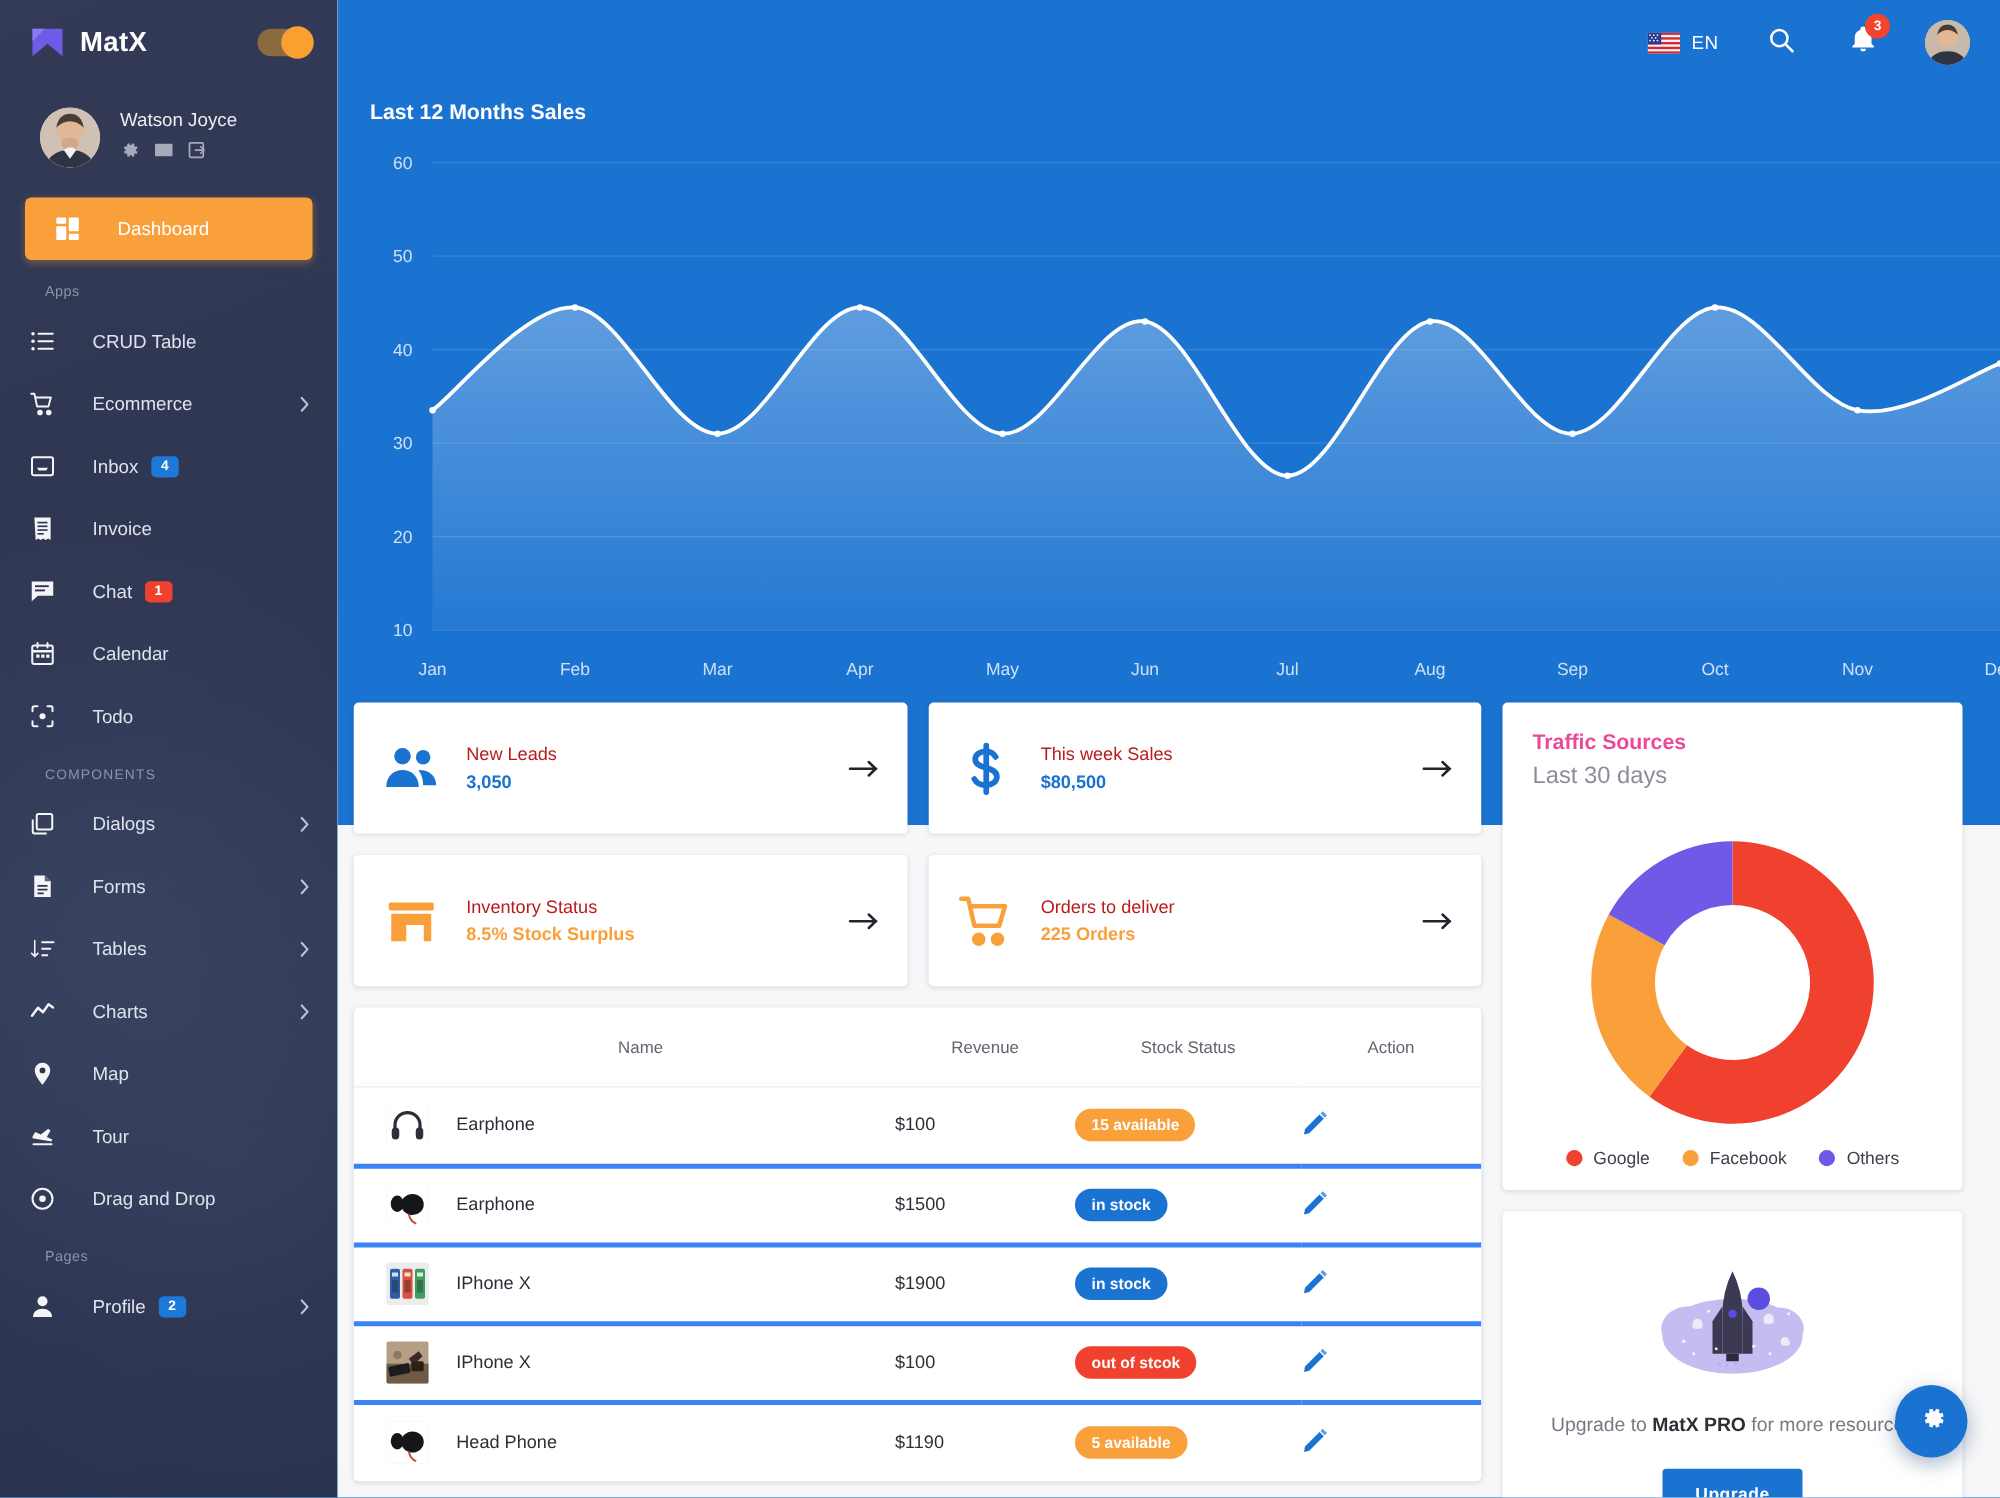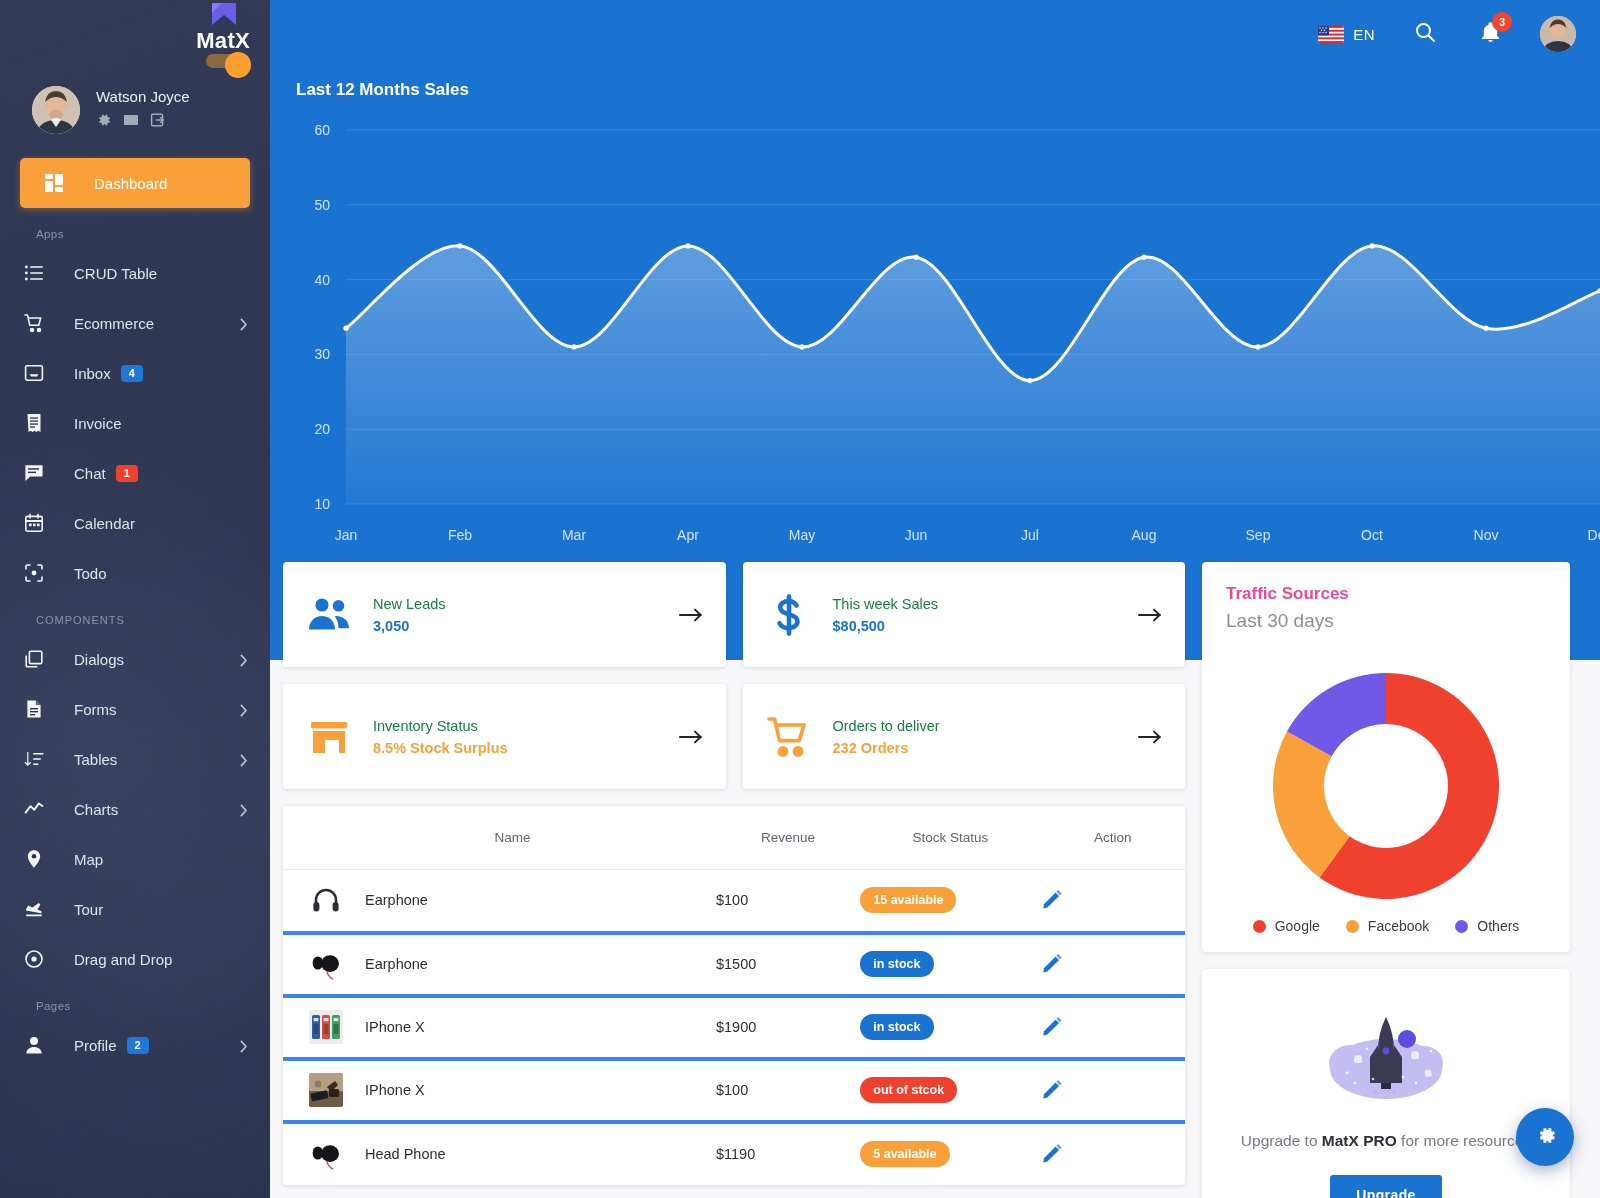--- a/index.html
+++ b/index.html
@@ -22,23 +22,22 @@
     position: absolute; inset: 0;
     background:
       radial-gradient(circle at 35% 62%, rgba(120,140,175,.13), transparent 45%),
       radial-gradient(circle at 70% 78%, rgba(110,130,165,.10), transparent 40%),
       linear-gradient(160deg, rgba(255,255,255,.035) 0%, rgba(0,0,0,.05) 100%);
     pointer-events: none;
   }
   .sidebar-inner { position: relative; z-index: 2; }
 
   .brand-row {
-    height: 68px; display: flex; align-items: flex-end;
+    height: 68px; display: flex; align-items: center;
     padding: 0 20px 0 24px;
-    flex-direction: column;
   }
   .brand-logo { width: 28px; height: 28px; flex: 0 0 28px; margin-right: 12px; }
   .brand-name { font-size: 22px; font-weight: 600; letter-spacing: .3px; color: #fff; }
   .toggle-switch {
     margin-left: auto; width: 44px; height: 22px; border-radius: 11px;
     background: #8a6a3e; position: relative; cursor: pointer;
   }
   .toggle-knob {
     position: absolute; right: -1px; top: -2px;
     width: 26px; height: 26px; border-radius: 50%;
@@ -130,21 +129,21 @@
 
   .stat-grid { display: grid; grid-template-columns: 1fr 1fr; gap: 17px; }
   .stat-card {
     background: #fff; border-radius: 4px;
     box-shadow: 0 1px 4px rgba(30,40,60,.13);
     height: 105px; display: flex; align-items: center;
     padding: 0 22px 0 24px; cursor: pointer;
   }
   .stat-ic { width: 44px; height: 44px; flex: 0 0 44px; margin-right: 22px; }
   .stat-txt { flex: 1 1 auto; }
-  .stat-label { font-size: 14.5px; color: #15803d; margin-bottom: 6px; }
+  .stat-label { font-size: 14.5px; color: #b91c1c; margin-bottom: 6px; }
   .stat-value { font-size: 14.5px; font-weight: 700; }
   .stat-value.blue { color: #1b73d1; }
   .stat-value.orange { color: #f9a03b; }
   .arrow-btn { width: 26px; height: 20px; flex: 0 0 26px; cursor: pointer; }
 
   .table-card {
     background: #fff; border-radius: 4px; margin-top: 17px;
     box-shadow: 0 1px 4px rgba(30,40,60,.13); overflow: hidden;
   }
   table { width: 100%; border-collapse: collapse; }
@@ -610,21 +609,21 @@
                 </svg></span>
             </div>
             <div class="stat-card">
               <span class="stat-ic"><svg viewBox="0 0 44 44" width="44" height="44" fill="none" stroke="#f9a03b" stroke-width="3.6" stroke-linecap="round" stroke-linejoin="round">
                   <path d="M2 4h5.6l4.9 21.6h19.8L37 10H11"></path>
                   <circle cx="16" cy="36.4" r="3.6" fill="#f9a03b"></circle>
                   <circle cx="31" cy="36.4" r="3.6" fill="#f9a03b"></circle>
                 </svg></span>
               <div class="stat-txt">
                 <div class="stat-label">Orders to deliver</div>
-                <div class="stat-value orange">232 Orders</div>
+                <div class="stat-value orange">225 Orders</div>
               </div>
               <span class="arrow-btn"><svg viewBox="0 0 26 20" width="26" height="20" fill="none" stroke="#20242c" stroke-width="2" stroke-linecap="round" stroke-linejoin="round">
                   <path d="M2 10h21M17 4.6 22.6 10 17 15.4"></path>
                 </svg></span>
             </div>
           </div>
 
         <div class="table-card">
           <table>
             <thead>

